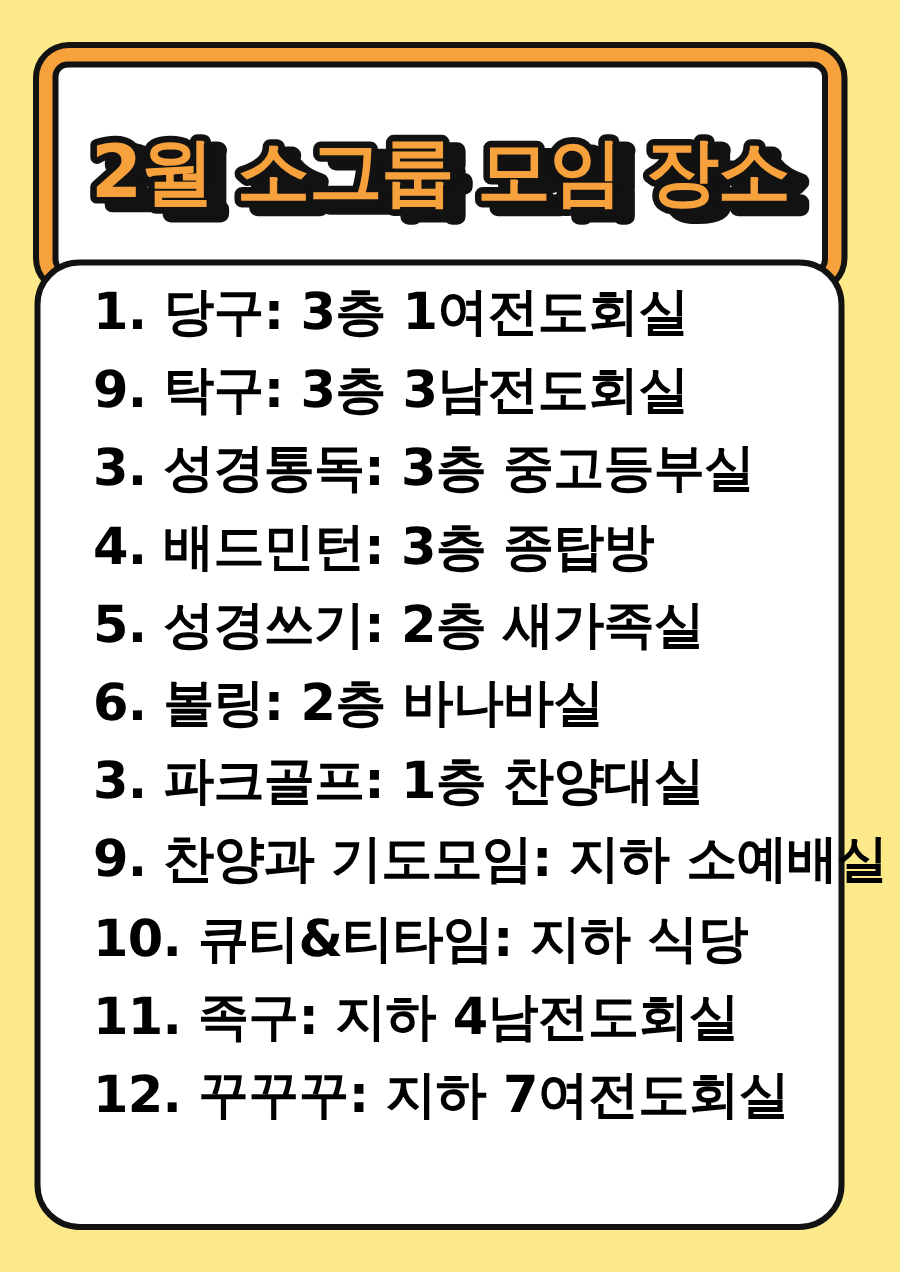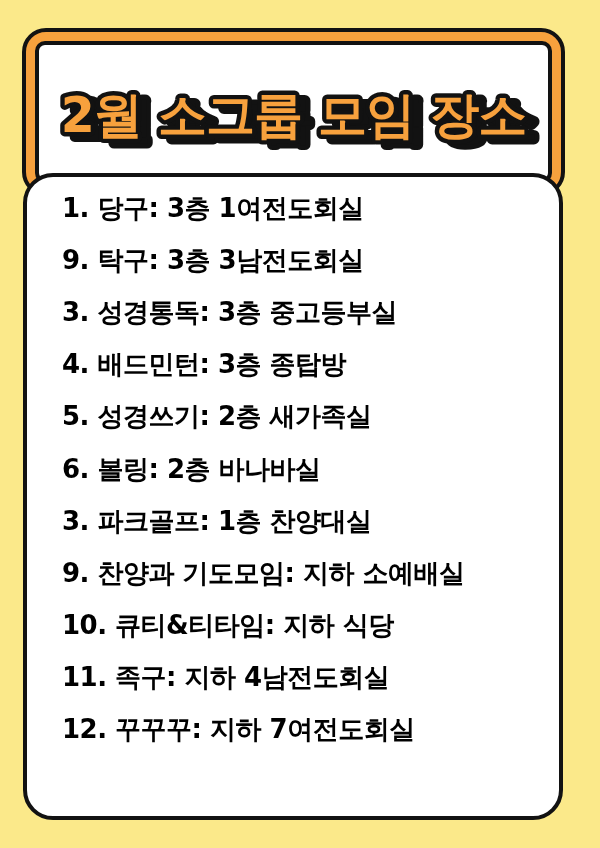--- a/index.html
+++ b/index.html
@@ -62,21 +62,21 @@
     padding: 5px 10px 0 35px;
   }
   .location-list {
     list-style: none;
     margin: 0; padding: 0;
   }
   .location-list li {
     height: 52.2px;
     display: flex;
     align-items: center;
-    font-size: 26px;
+    font-size: 34px;
     font-weight: bold;
     color: #000000;
     letter-spacing: -0.5px;
     white-space: nowrap;
   }
 </style>
 </head>
 <body>
 
 <div class="title-banner">

